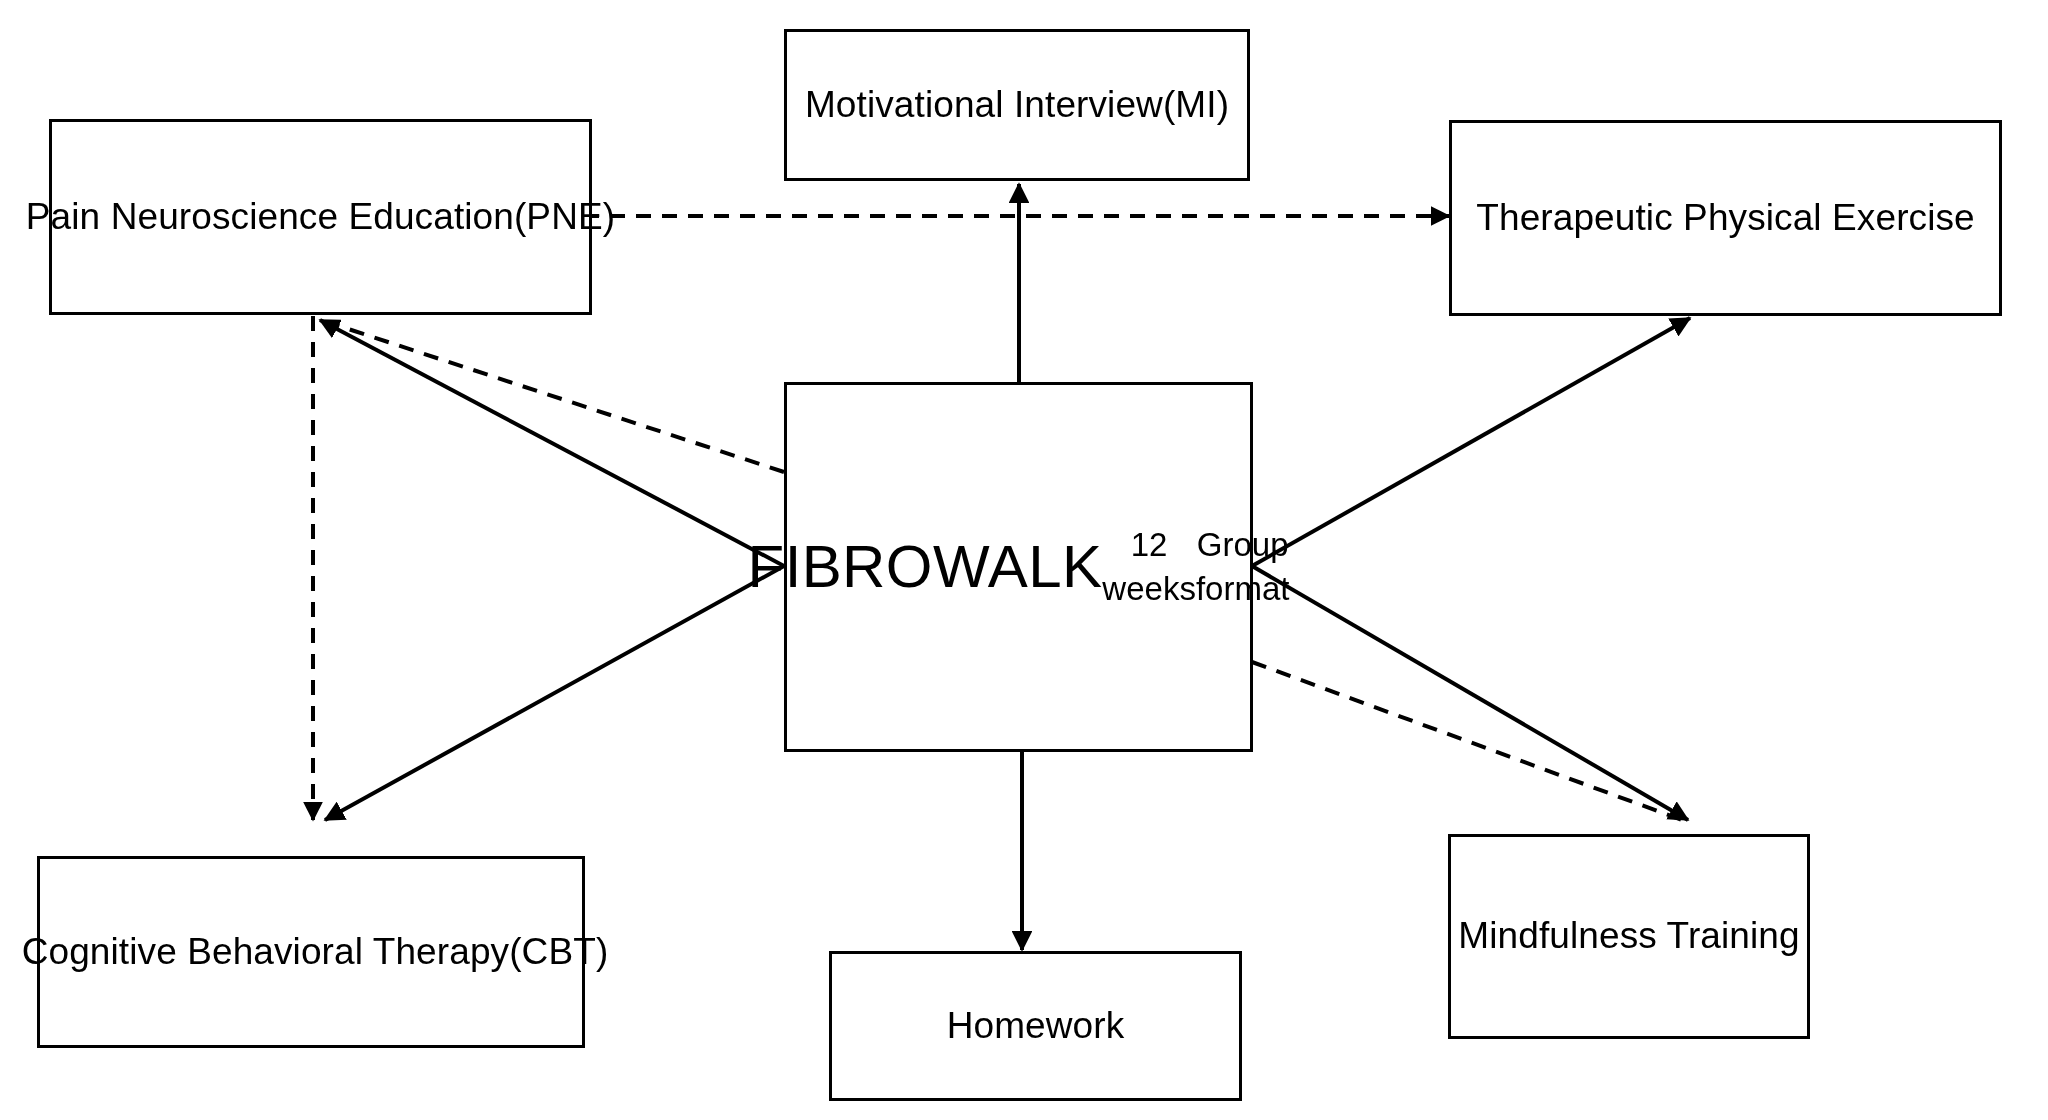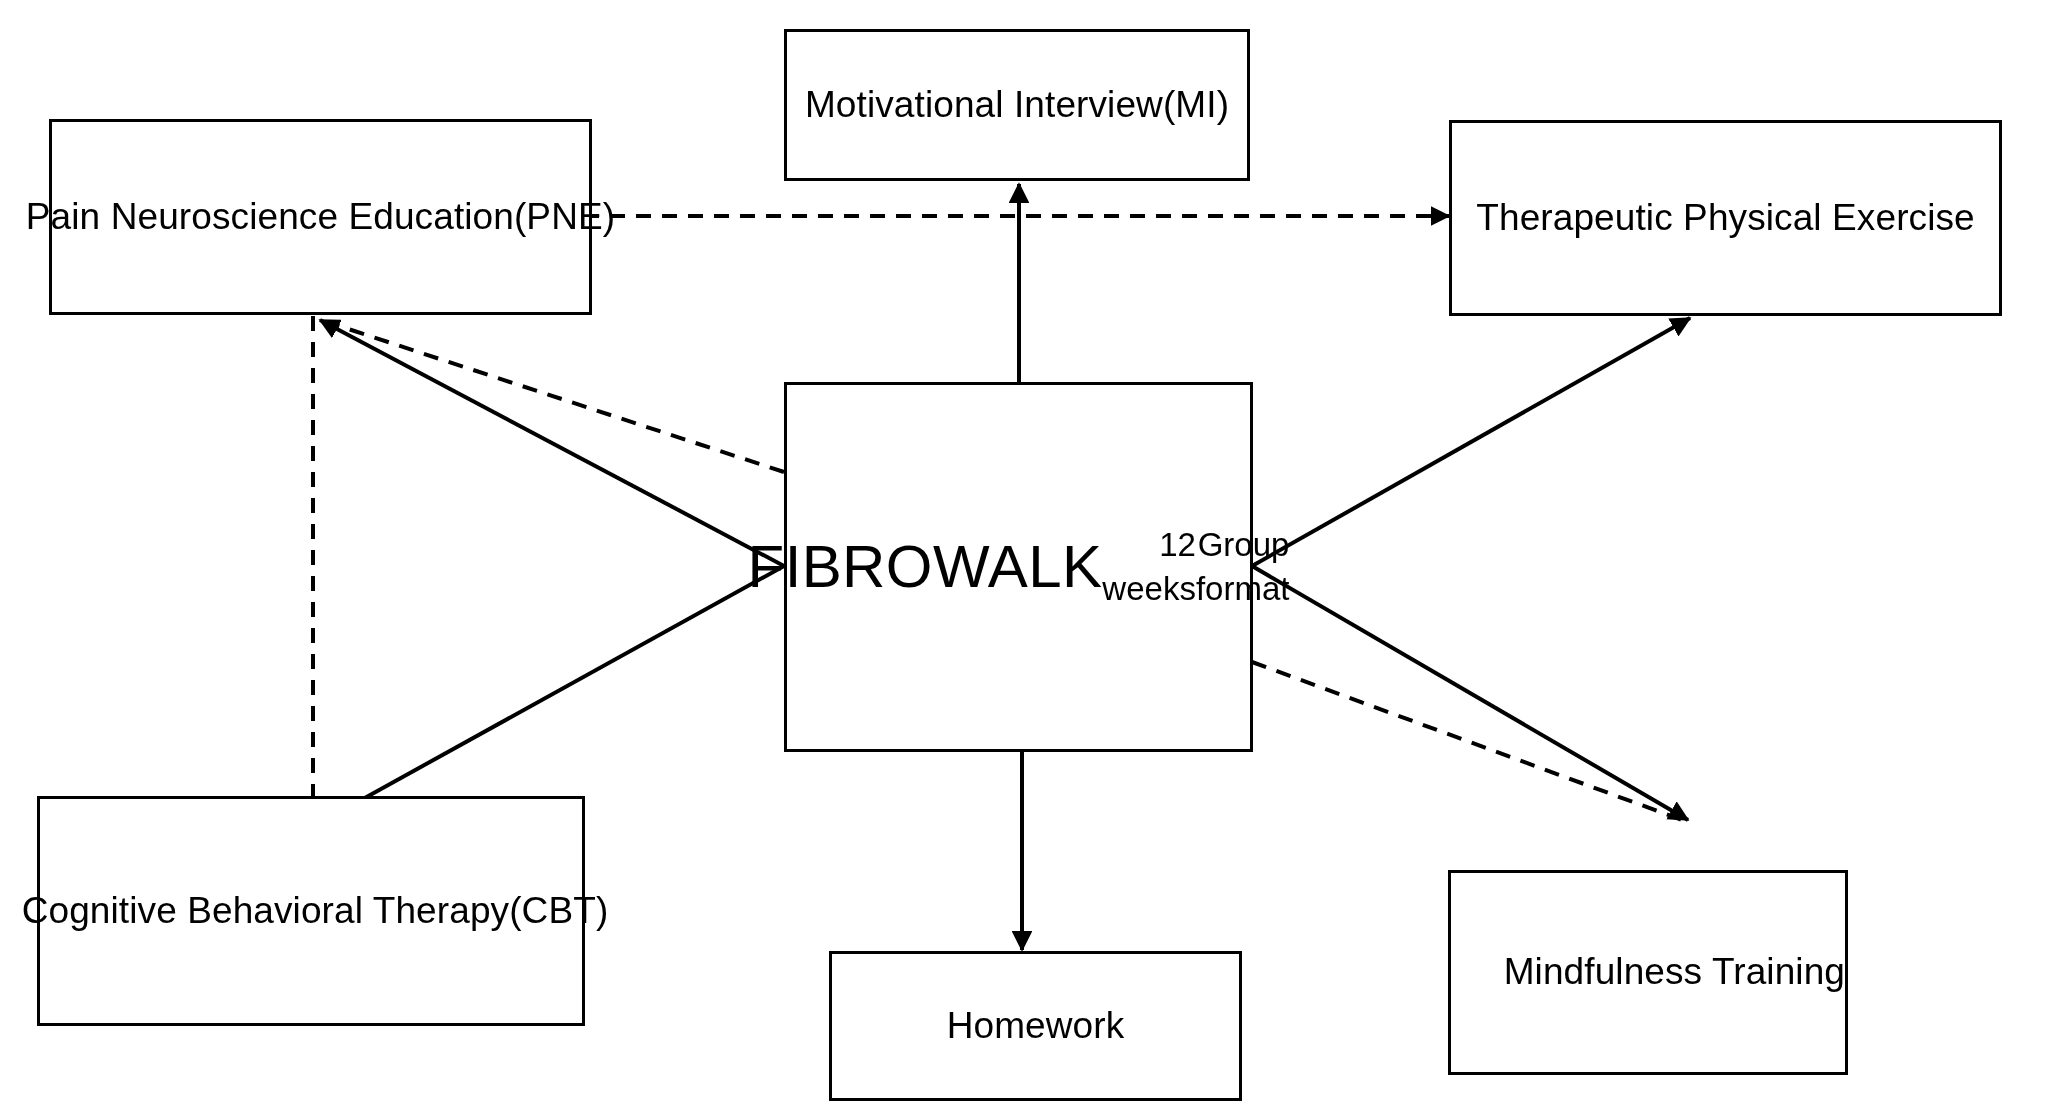--- a/index.html
+++ b/index.html
@@ -42,21 +42,20 @@
   }
   .node-title-bold {
     font-size: 60px;
     font-weight: normal;
     line-height: 1.1;
     letter-spacing: 0.4px;
   }
   .node-sub {
     font-size: 33px;
     line-height: 1.33;
-    text-align: right;
   }
   .center-spacer-top { height: 54px; }
   .center-spacer-mid { height: 36px; }
 </style>
 </head>
 <body>
 
 <div id="stage">
 
   <svg id="diagram-svg" viewBox="0 0 2048 1120" xmlns="http://www.w3.org/2000/svg">
@@ -105,26 +104,26 @@
   </div>
 
   <div class="node-box" style="left:784px; top:382px; width:469px; height:370px;">
     <span class="center-spacer-top"></span>
     <span class="node-title-bold">FIBROWALK</span>
     <span class="center-spacer-mid"></span>
     <span class="node-sub">12 weeks</span>
     <span class="node-sub">Group format</span>
   </div>
 
-  <div class="node-box" style="left:37px; top:796px; width:548px; height:230px;padding-left:8px;">
+  <div class="node-box" style="left:37px; top:856px; width:548px; height:192px;padding-left:8px;">
     <span class="node-line">Cognitive Behavioral Therapy</span>
     <span class="node-line">(CBT)</span>
   </div>
 
   <div class="node-box" style="left:829px; top:951px; width:413px; height:150px;">
     <span class="node-line">Homework</span>
   </div>
 
-  <div class="node-box" style="left:1448px; top:870px; width:400px; height:205px;justify-content:flex-end;">
+  <div class="node-box" style="left:1448px; top:834px; width:362px; height:205px;">
     <span class="node-line">Mindfulness Training</span>
   </div>
 
 </div>
 
 </body></html>

